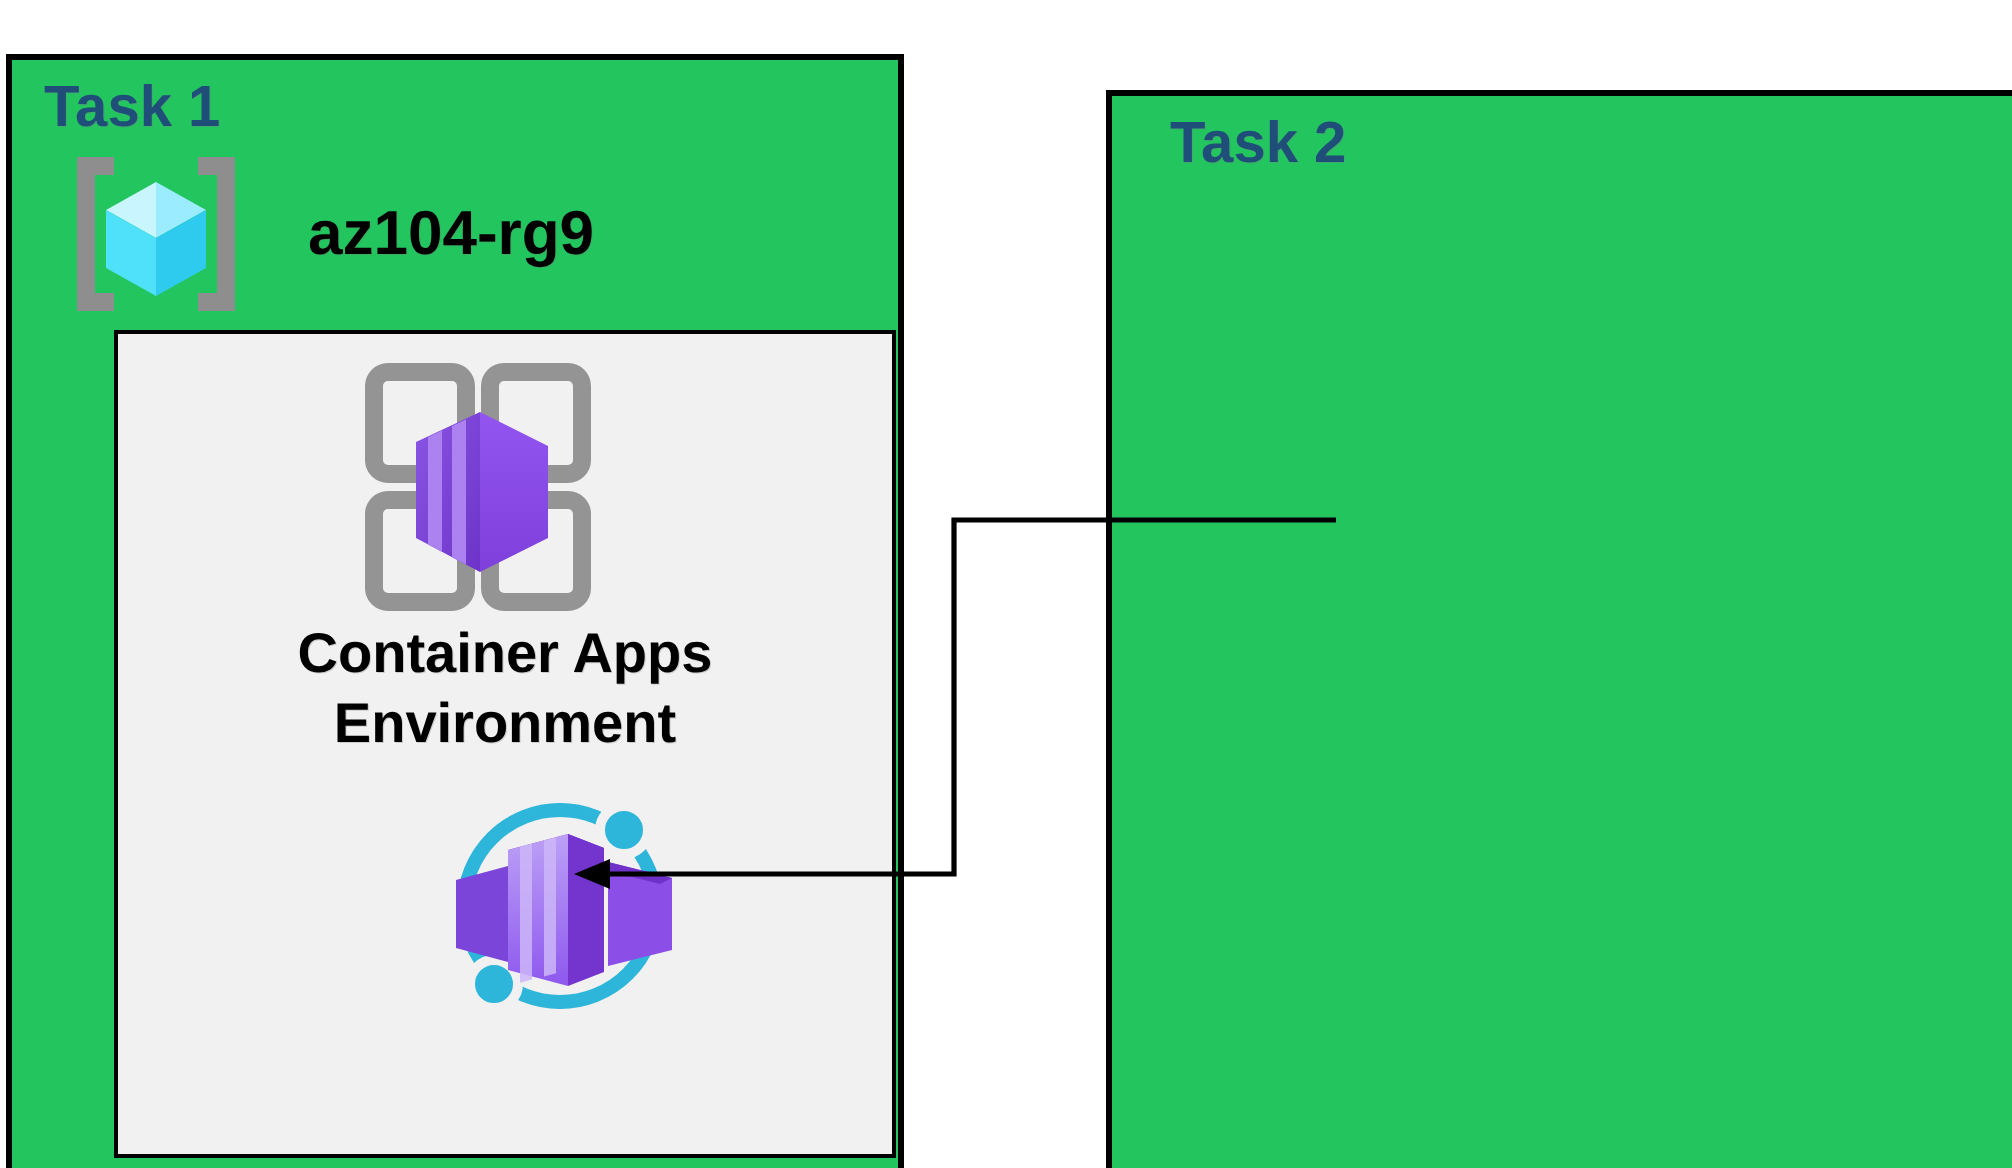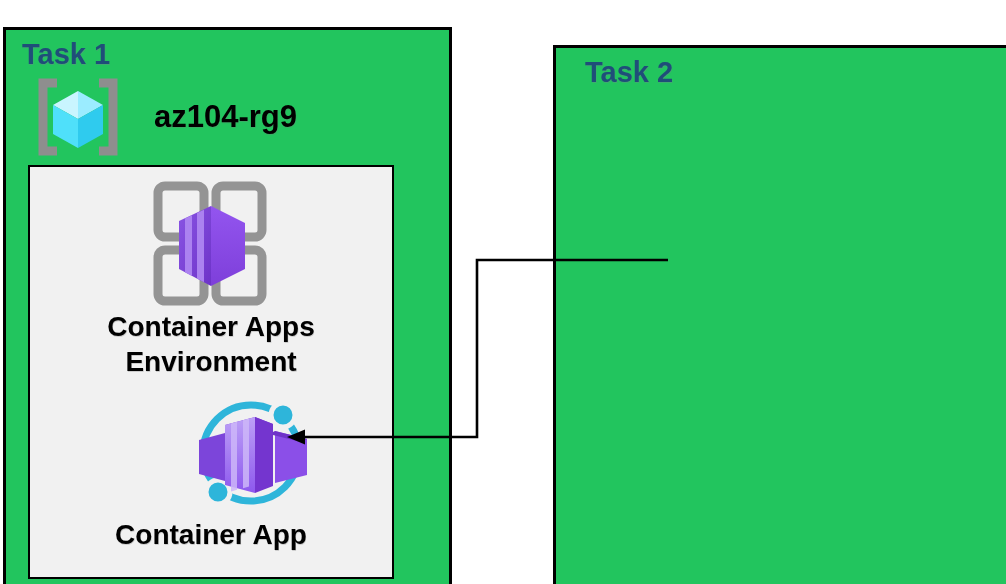--- a/index.html
+++ b/index.html
@@ -39,21 +39,21 @@
     font-size: 31px; font-weight: 700; color: #000000;
     text-shadow: 0.5px 0.5px 0 rgba(120,120,120,0.3);
     white-space: nowrap;
   }
 
   .inner-panel {
     position: absolute;
     background: #F1F1F1;
     border: 2px solid #000000;
   }
-  #task1-inner { left: 22px; top: 135px; width: 362px; height: 410px; }
+  #task1-inner { left: 51px; top: 135px; width: 362px; height: 410px; padding-left: 25px; }
   #task2-inner { left: 42px; top: 135px; width: 363px; height: 308px; }
 
   .icon { position: absolute; }
   #env-icon { left: 115px; top: 12px; }
   #app-icon { left: 161px; top: 228px; }
 
   .node-label {
     position: absolute;
     left: 0; width: 100%;
     text-align: center;
@@ -147,23 +147,20 @@
         <polygon points="84,36 116,44 116,80 84,88" fill="#8B4FE8"></polygon>
         <polygon points="84,36 116,44 110,47 78,39" fill="#6F32C8"></polygon>
 
         <polygon points="34,30 64,22 82,29 52,37" fill="#7F41DB"></polygon>
         <polygon points="64,22 82,29 82,91 64,98" fill="#7435CF"></polygon>
         <polygon points="34,30 64,22 64,98 34,90" fill="url(#capFace)"></polygon>
         <polygon points="40,28.4 46,26.8 46,94.8 40,96.4" fill="#CDB6F8" opacity="0.85"></polygon>
         <polygon points="52,25.2 58,23.6 58,91.6 52,93.2" fill="#CDB6F8" opacity="0.85"></polygon>
       </svg>
 
-      <div class="node-label" id="app-label">
-        <span>Container App</span>
-      </div>
 
     </div>
   </div>
 
   <div class="task-box" id="task2-box">
     <div class="task-title">Task 2</div>
 
   </div>
 
   <svg id="connector-overlay" width="1006" height="584" viewBox="0 0 1006 584">

